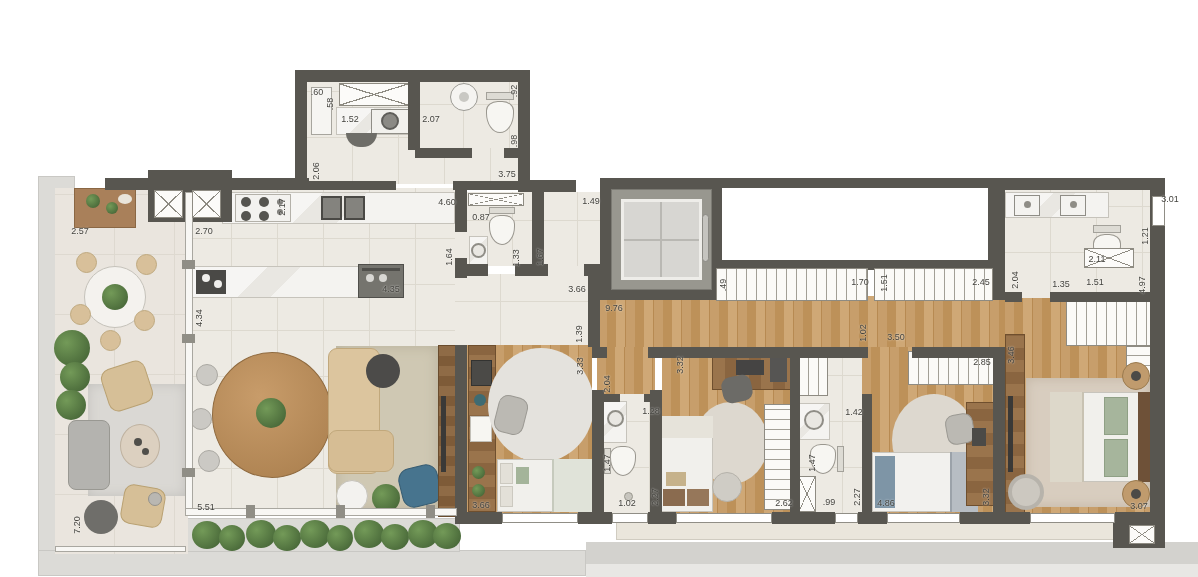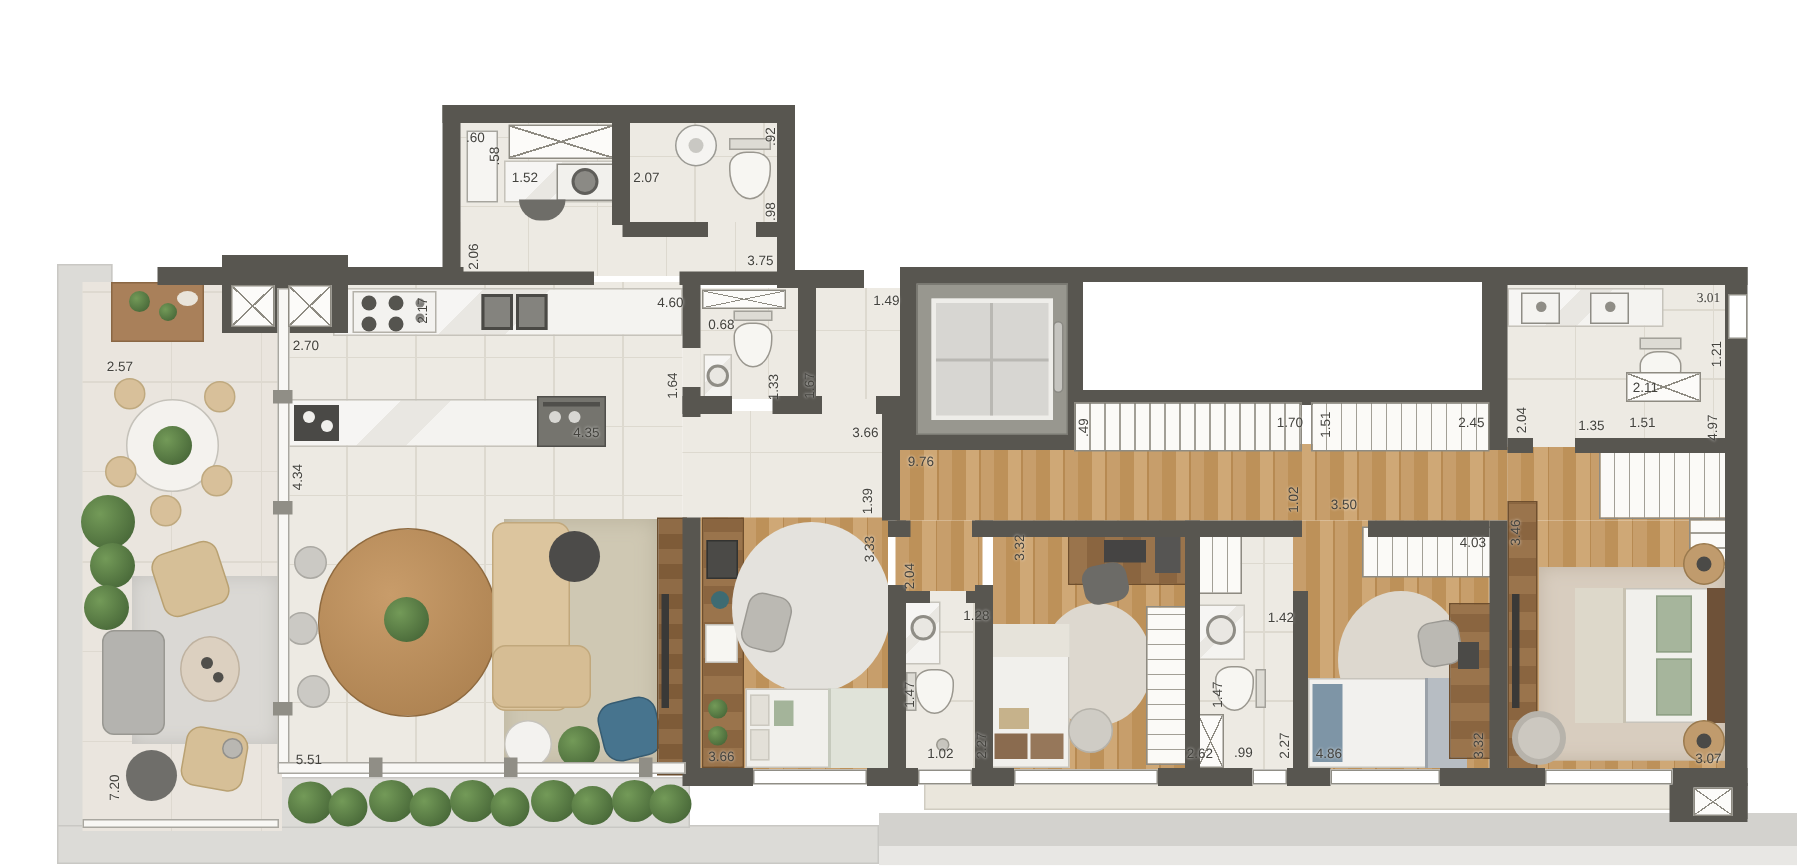--- a/index.html
+++ b/index.html
@@ -297,59 +297,59 @@
     <div class="el xbox" style="left: 1129px; top: 525px; width: 26px; height: 19px;"></div>
     <div class="el dim" style="left: 317px; top: 92px;">.60</div>
     <div class="el dim vert" style="left: 330px; top: 104px;">.58</div>
     <div class="el dim" style="left: 350px; top: 119px;">1.52</div>
     <div class="el dim" style="left: 431px; top: 119px;">2.07</div>
     <div class="el dim vert" style="left: 514px; top: 91px;">.92</div>
     <div class="el dim vert" style="left: 514px; top: 141px;">.98</div>
     <div class="el dim vert" style="left: 316px; top: 171px;">2.06</div>
     <div class="el dim" style="left: 507px; top: 174px;">3.75</div>
     <div class="el dim" style="left: 447px; top: 202px;">4.60</div>
-    <div class="el dim" style="left: 80px; top: 245px;">2.57</div>
+    <div class="el dim" style="left: 80px; top: 231px;">2.57</div>
     <div class="el dim" style="left: 204px; top: 231px;">2.70</div>
     <div class="el dim vert" style="left: 282px; top: 207px;">2.17</div>
     <div class="el dim" style="left: 391px; top: 289px;">4.35</div>
     <div class="el dim vert" style="left: 449px; top: 257px;">1.64</div>
     <div class="el dim vert" style="left: 199px; top: 318px;">4.34</div>
     <div class="el dim" style="left: 206px; top: 507px;">5.51</div>
     <div class="el dim vert" style="left: 77px; top: 525px;">7.20</div>
-    <div class="el dim" style="left: 481px; top: 217px;">0.68</div>
+    <div class="el dim" style="left: 481px; top: 217px;">0.87</div>
     <div class="el dim vert" style="left: 516px; top: 258px;">1.33</div>
     <div class="el dim vert" style="left: 540px; top: 257px;">1.67</div>
     <div class="el dim" style="left: 591px; top: 201px;">1.49</div>
     <div class="el dim" style="left: 577px; top: 289px;">3.66</div>
     <div class="el dim" style="left: 614px; top: 308px;">9.76</div>
     <div class="el dim vert" style="left: 579px; top: 334px;">1.39</div>
     <div class="el dim vert" style="left: 723px; top: 285px;">.49</div>
     <div class="el dim" style="left: 860px; top: 282px;">1.70</div>
     <div class="el dim vert" style="left: 884px; top: 283px;">1.51</div>
     <div class="el dim" style="left: 981px; top: 282px;">2.45</div>
     <div class="el dim vert" style="left: 863px; top: 333px;">1.02</div>
     <div class="el dim" style="left: 896px; top: 337px;">3.50</div>
-    <div class="el dim" style="left: 1139px; top: 199px; font-family: Liberation Serif, serif;">3.01</div>
+    <div class="el dim" style="left: 1170px; top: 199px;">3.01</div>
     <div class="el dim vert" style="left: 1145px; top: 236px;">1.21</div>
     <div class="el dim" style="left: 1097px; top: 259px;">2.11</div>
     <div class="el dim vert" style="left: 1015px; top: 280px;">2.04</div>
     <div class="el dim" style="left: 1061px; top: 284px;">1.35</div>
     <div class="el dim" style="left: 1095px; top: 282px;">1.51</div>
     <div class="el dim vert" style="left: 1142px; top: 285px;">4.97</div>
     <div class="el dim vert" style="left: 580px; top: 366px;">3.33</div>
     <div class="el dim vert" style="left: 607px; top: 384px;">2.04</div>
     <div class="el dim" style="left: 651px; top: 411px;">1.28</div>
     <div class="el dim vert" style="left: 607px; top: 463px;">1.47</div>
     <div class="el dim" style="left: 627px; top: 503px;">1.02</div>
     <div class="el dim vert" style="left: 655px; top: 497px;">2.27</div>
     <div class="el dim" style="left: 481px; top: 505px;">3.66</div>
     <div class="el dim vert" style="left: 680px; top: 365px;">3.32</div>
-    <div class="el dim" style="left: 784px; top: 503px; margin-left: 16px;">2.62</div>
+    <div class="el dim" style="left: 784px; top: 503px;">2.62</div>
     <div class="el dim" style="left: 854px; top: 412px;">1.42</div>
     <div class="el dim vert" style="left: 812px; top: 463px;">1.47</div>
     <div class="el dim" style="left: 829px; top: 502px;">.99</div>
     <div class="el dim vert" style="left: 857px; top: 497px;">2.27</div>
-    <div class="el dim" style="left: 982px; top: 362px;">4.03</div>
+    <div class="el dim" style="left: 982px; top: 362px;">2.85</div>
     <div class="el dim" style="left: 886px; top: 503px;">4.86</div>
     <div class="el dim vert" style="left: 986px; top: 497px;">3.32</div>
     <div class="el dim vert" style="left: 1011px; top: 355px;">3.46</div>
     <div class="el dim" style="left: 1139px; top: 506px;">3.07</div>
   </div>
 
 </body></html>

